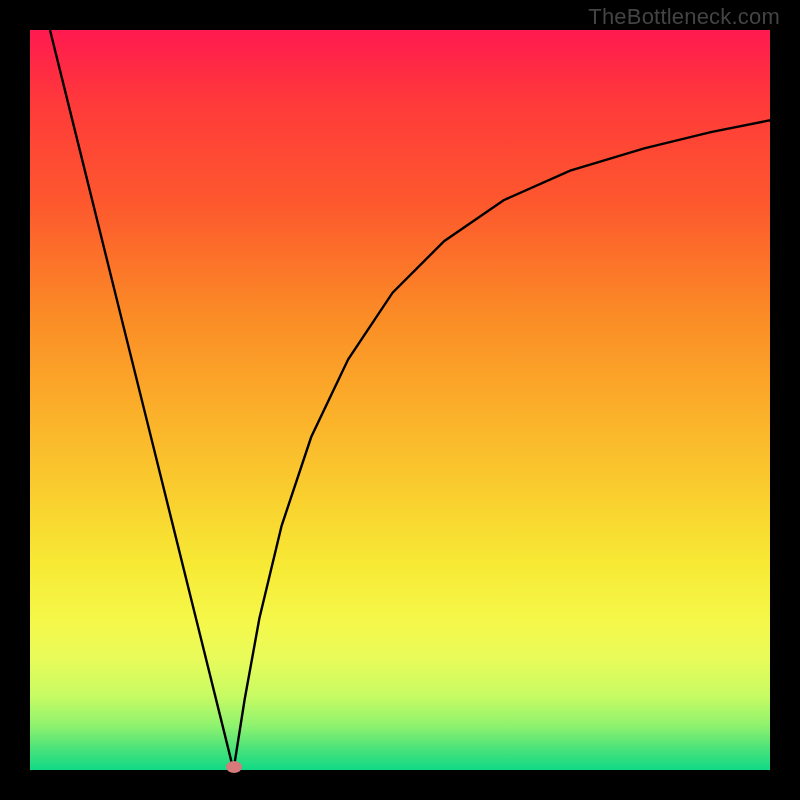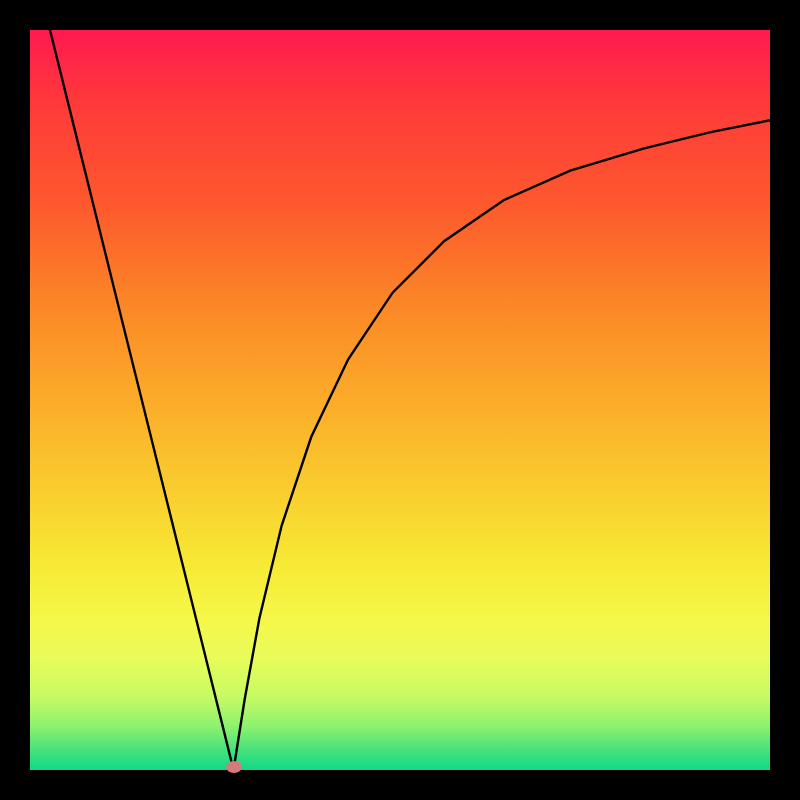--- a/index.html
+++ b/index.html
@@ -65,20 +65,21 @@
     background: #d77a7b;
     transform: translate(-50%, -50%);
     z-index: 5;
   }
 </style>
 </head>
 <body>
 
 <div class="frame">
 
+  <div class="watermark">TheBottleneck.com</div>
 
   <div class="plot-area">
 
     <svg class="curve" viewBox="0 0 740 740" preserveAspectRatio="none">
       <path fill="none" stroke="#000" stroke-width="2.4" d="M20.0 0.0 L44.4 98.4 L68.8 196.8 L93.2 295.3 L117.7 393.7 L142.1 492.1 L166.5 590.5 L190.9 688.9 L203.5 740.0"></path>
       <path fill="none" stroke="#000" stroke-width="2.4" d="M203.5 740.0 L214.6 669.7 L229.4 588.3 L251.6 495.8 L281.2 407.0 L318.2 329.3 L362.6 262.7 L414.4 210.9 L473.6 170.2 L540.2 140.6 L614.2 118.4 L680.8 102.1 L740.0 90.3"></path>
     </svg>
 
     <div class="dip-dot" style="left: 203.5px; top: 737.04px; background: rgb(215, 122, 123);"></div>
   </div>

